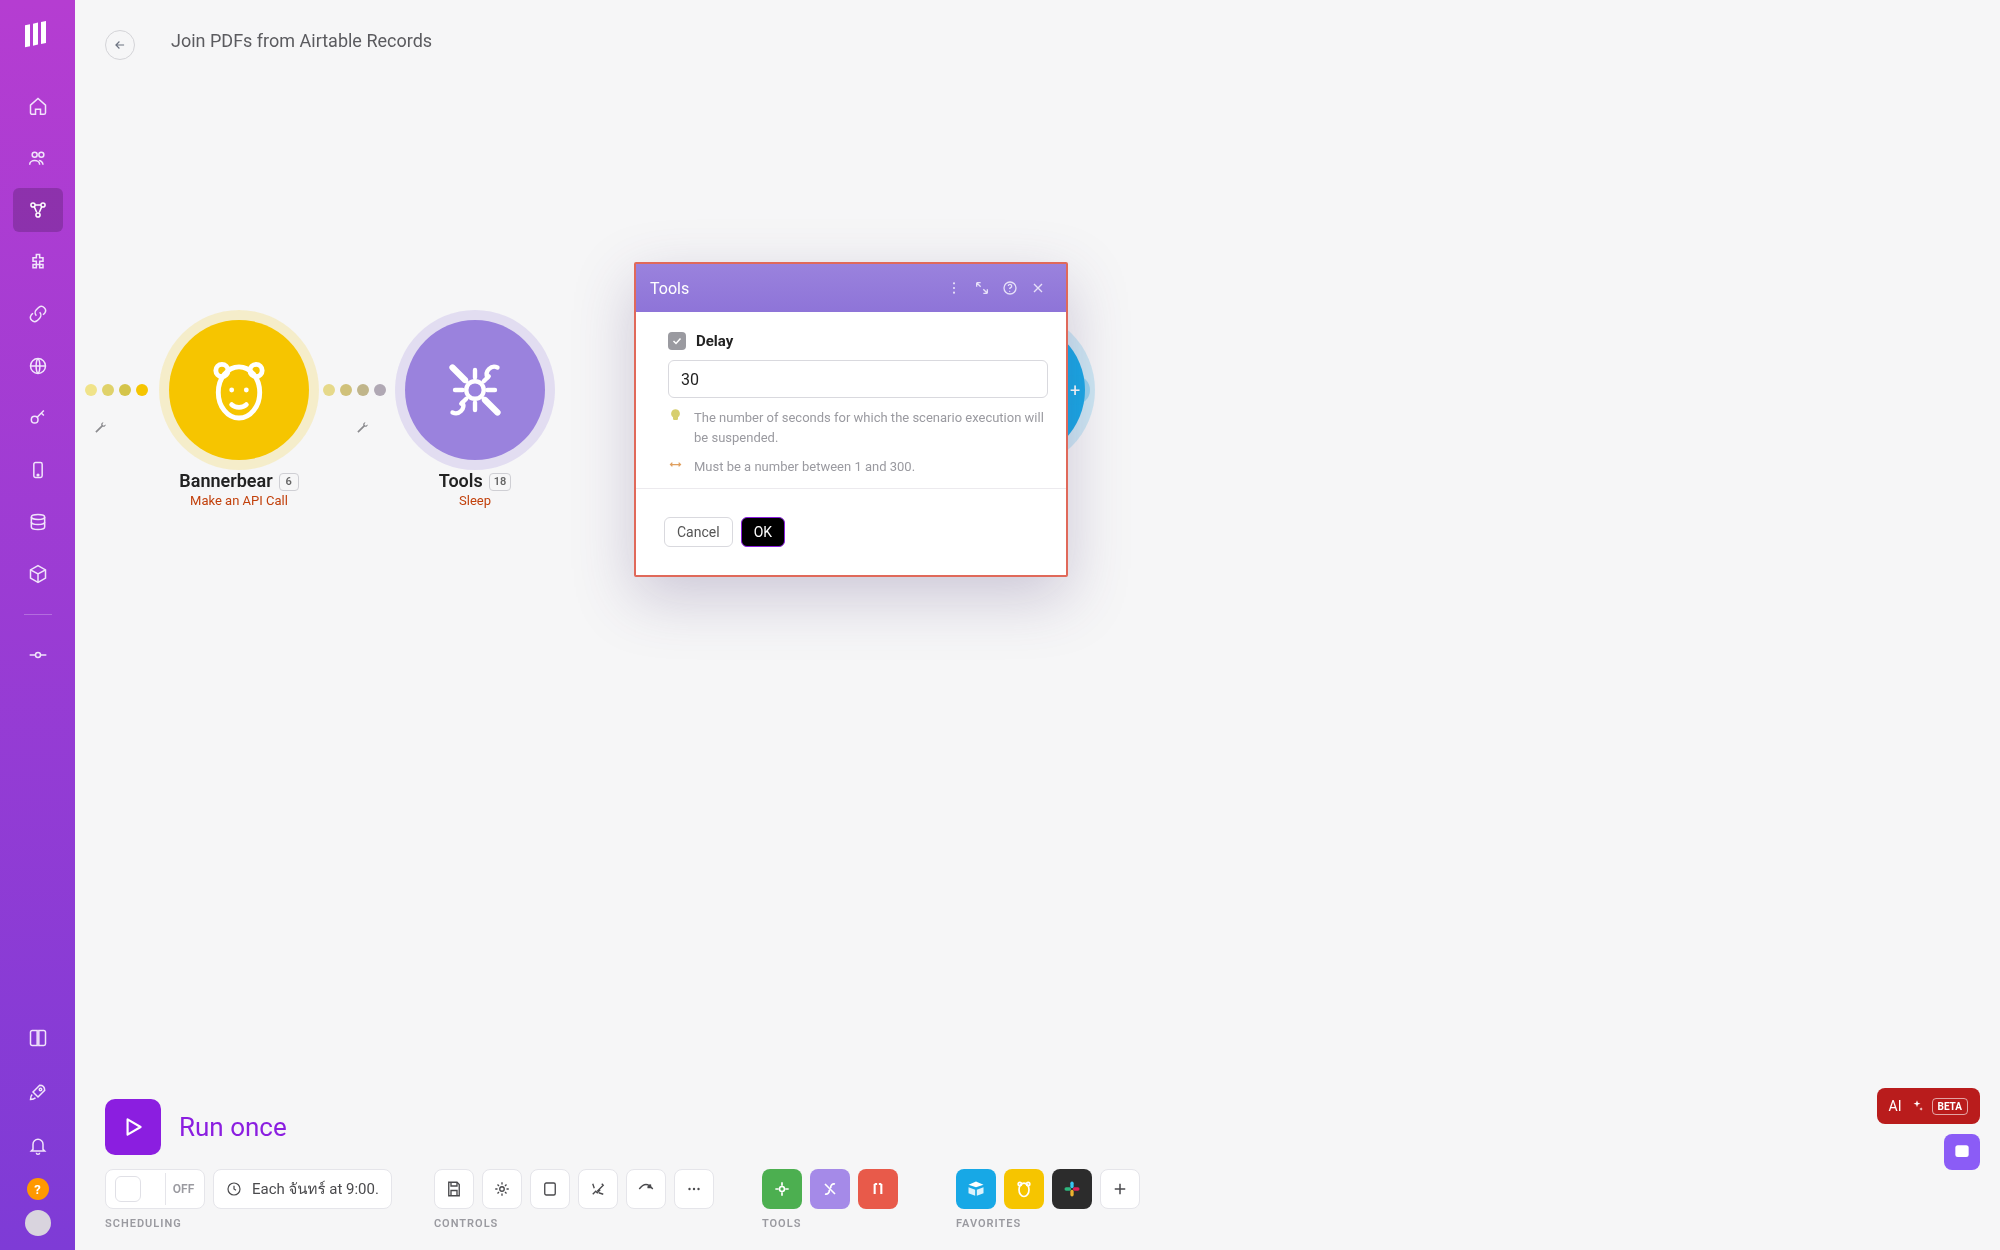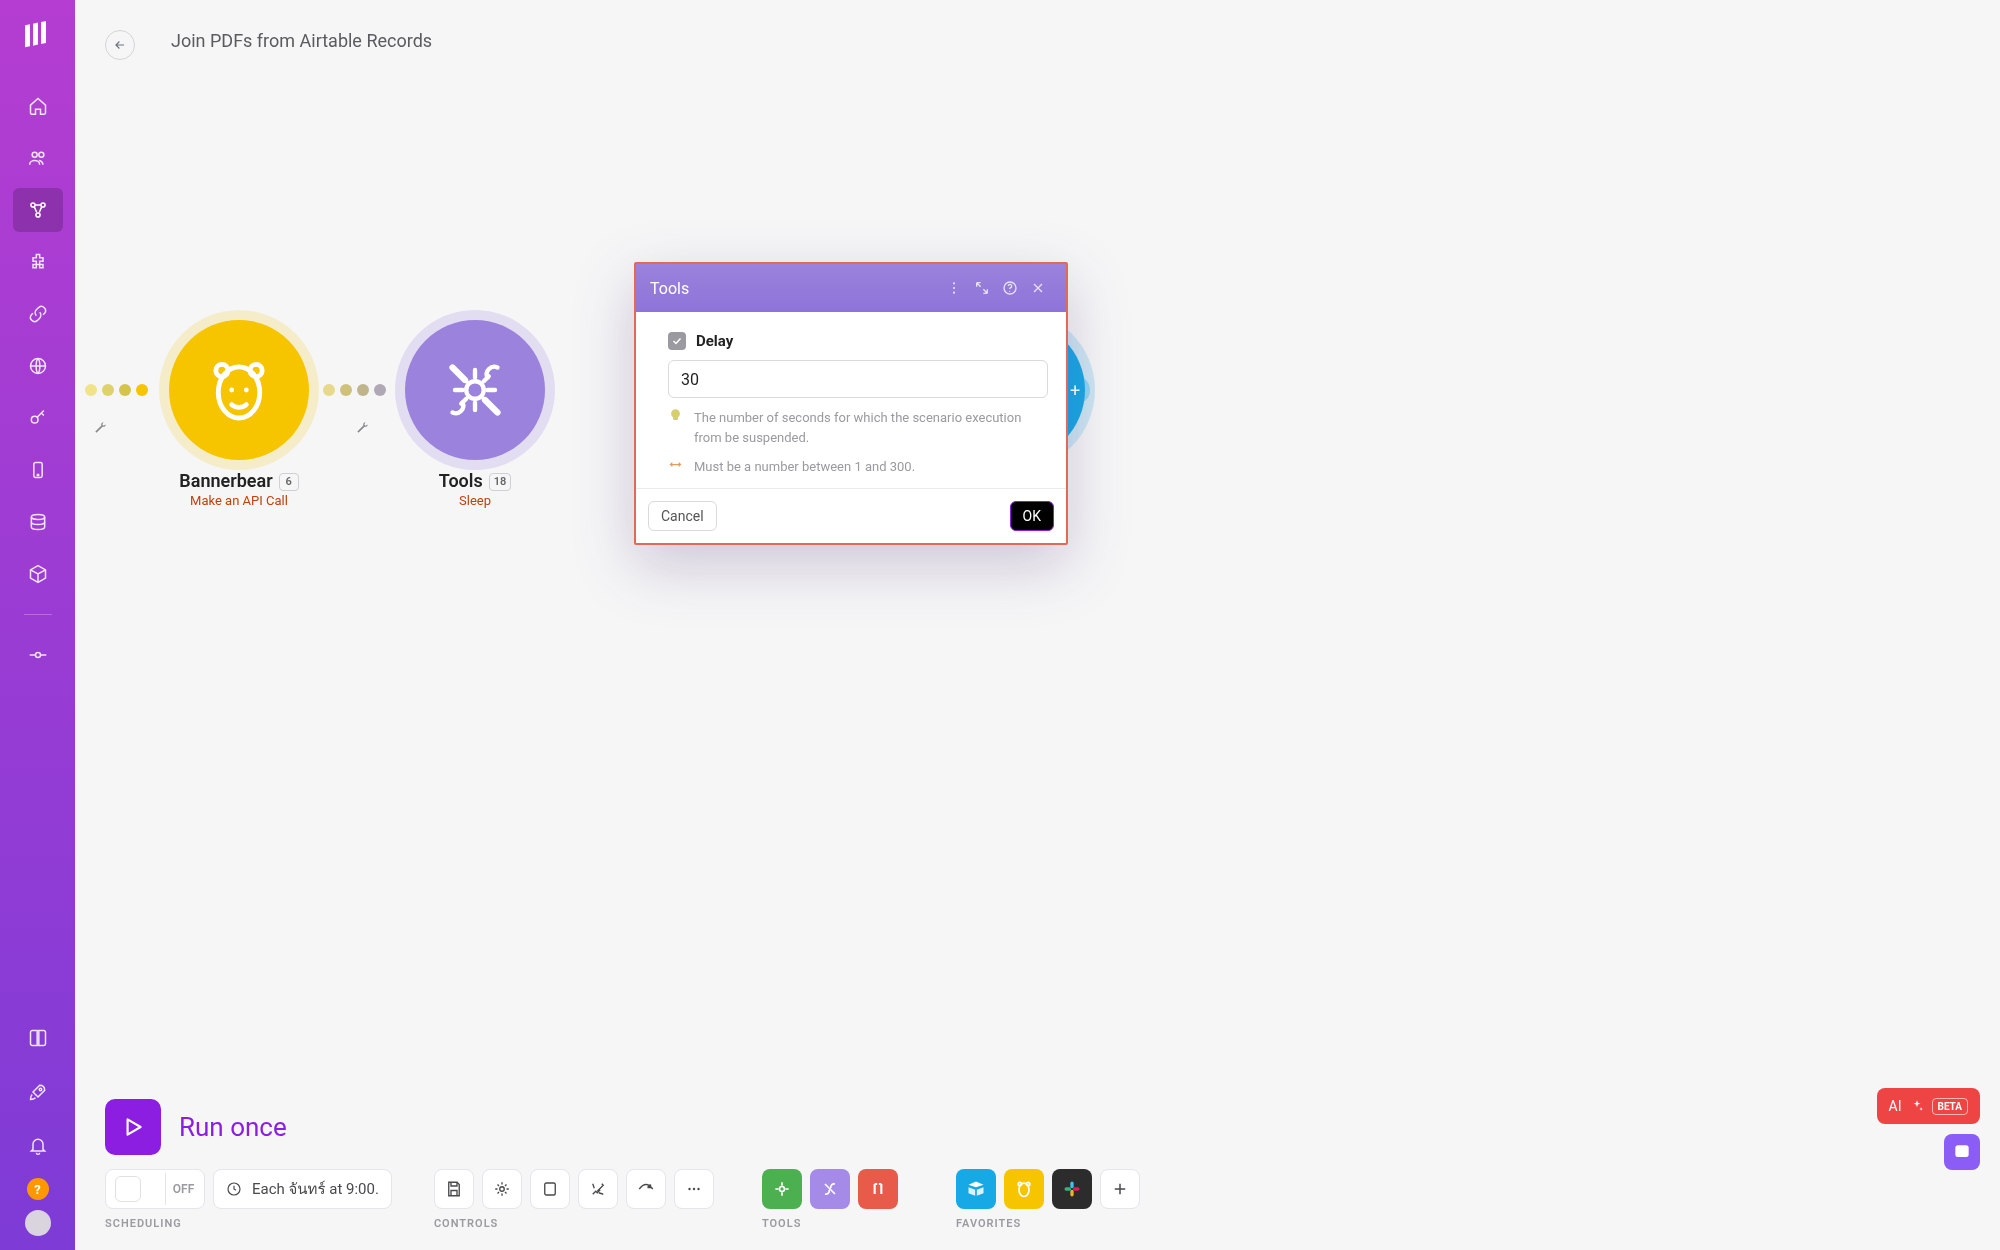--- a/index.html
+++ b/index.html
@@ -110,29 +110,29 @@
   .field-label { font-weight:700; color:#222; font-size:15px;}
   .field-input {
     width: calc(100% - 0px); height:38px; border:1px solid #d9d9de; border-radius:6px;
     padding:0 12px; font-size:16px; color:#222; outline:none; margin-left:0px;
   }
   .hint { display:flex; gap:10px; margin-top:10px; color:#9a9aa0; font-size:13px; line-height:1.5;}
   .hint .hicon { flex:0 0 16px; color:#d7cf6e; }
   .hint.orange .hicon { color:#e0a060; }
   .modal-footer {
     border-top:1px solid #eceaee;
-    padding:12px; display:flex; justify-content:space-between; gap:8px;
+    padding:28px; display:flex; justify-content:flex-start; gap:8px;
   }
   .btn { height:30px; padding:0 12px; border-radius:6px; font-size:14px; cursor:pointer; display:flex;align-items:center;}
   .btn.secondary { background:#fff; border:1px solid #d9d9de; color:#555;}
   .btn.primary { background:#000000; border:1px solid #8b1ee0; color:#fff;}
 
   
   .float-right { position:absolute; right:20px; bottom:80px; display:flex; flex-direction:column; align-items:flex-end; gap:10px;}
-  .ai-pill { height:36px; border-radius:8px; background:#ef4444; color:#fff; display:flex;align-items:center; gap:8px; padding:0 12px; font-size:14px; cursor:pointer;}
+  .ai-pill { height:36px; border-radius:8px; background:#b91c1c; color:#fff; display:flex;align-items:center; gap:8px; padding:0 12px; font-size:14px; cursor:pointer;}
   .beta-tag { border:1px solid rgba(255,255,255,0.6); border-radius:4px; font-size:10px; font-weight:700; padding:2px 5px;}
   .help-float { width:36px; height:36px; border-radius:8px; background:#8b5cf6; color:#fff; display:flex;align-items:center;justify-content:center; cursor:pointer;}
 
 </style>
 </head>
 <body>
 
 <div class="app">
 
   <div class="sidebar">
@@ -360,21 +360,21 @@
                 <path d="M5 12l5 5L19 7"></path>
               </svg>
             </div>
           <div class="field-label">Delay</div>
         </div>
         <input class="field-input" value="30" style="">
         <div class="hint">
           <div class="hicon"><svg width="15" height="15" viewBox="0 0 24 24" fill="currentColor">
                 <path d="M12 2a7 7 0 0 0-4 12.7V17a2 2 0 0 0 2 2h4a2 2 0 0 0 2-2v-2.3A7 7 0 0 0 12 2zM10 21h4"></path>
               </svg></div>
-          <div>The number of seconds for which the scenario execution from be suspended.</div>
+          <div>The number of seconds for which the scenario execution will be suspended.</div>
         </div>
         <div class="hint orange">
           <div class="hicon"><svg width="15" height="15" viewBox="0 0 24 24" fill="none" stroke="currentColor" stroke-width="2">
                 <path d="M4 12h16M7 9l-3 3 3 3M17 9l3 3-3 3"></path>
               </svg></div>
           <div>Must be a number between 1 and 300.</div>
         </div>
       </div>
       <div class="modal-footer">
         <div class="btn secondary">Cancel</div>

